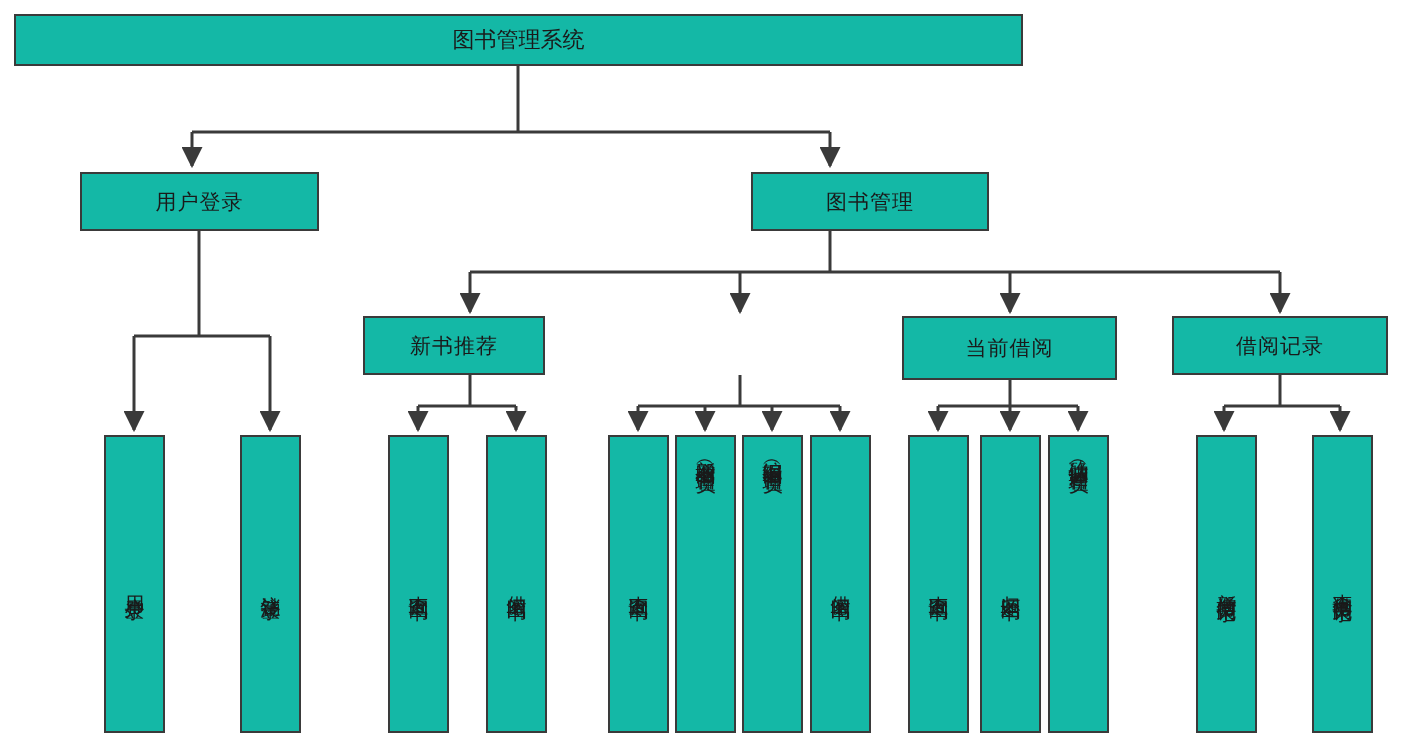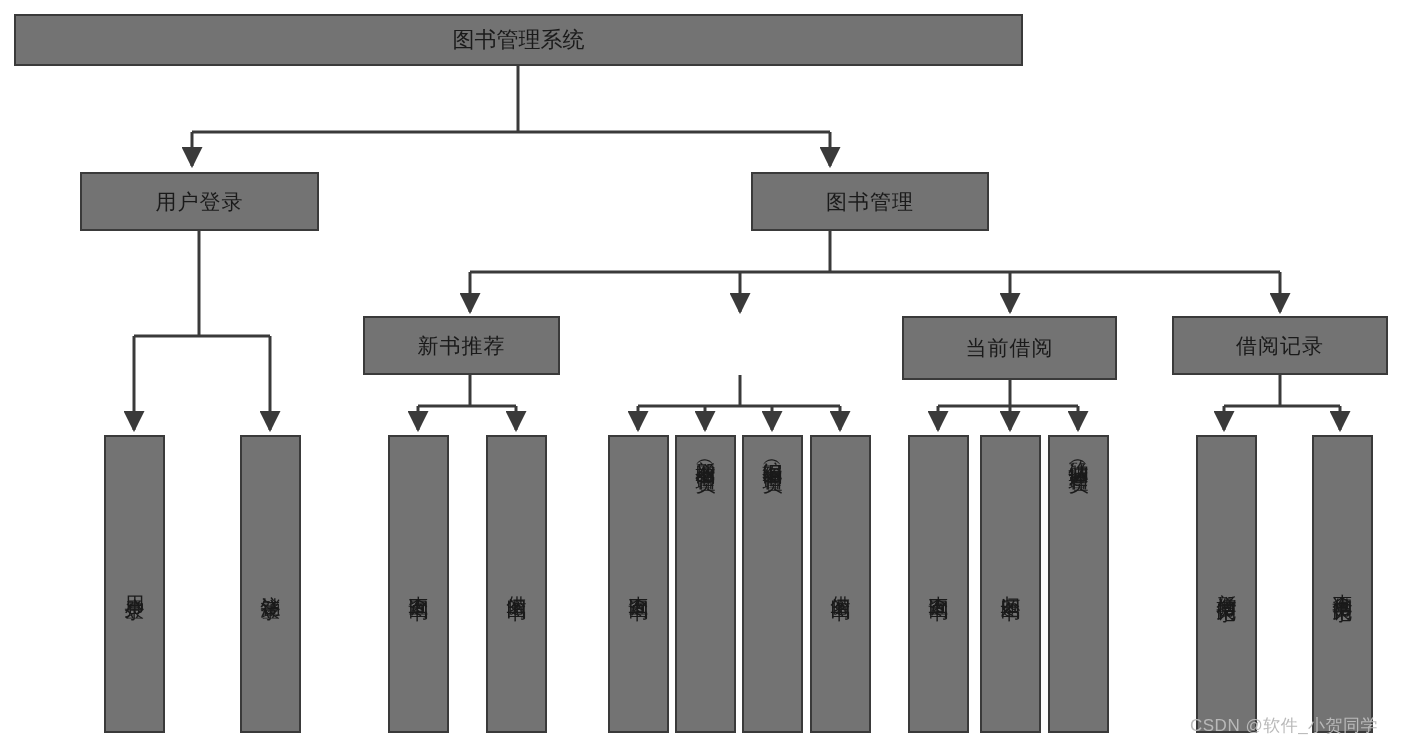--- a/index.html
+++ b/index.html
@@ -22,21 +22,21 @@
     left: 0;
     top: 0;
     width: 1405px;
     height: 747px;
     pointer-events: none;
   }
   .node {
     position: absolute;
     box-sizing: border-box;
     border: 2px solid #3a3a3a;
-    background: #737373;
+    background: #14b8a6;
     display: flex;
     align-items: center;
     justify-content: center;
     color: #1a1a1a;
   }
   .node.horizontal {
     font-size: 21px;
     letter-spacing: 1px;
   }
   .node.root {
@@ -128,21 +128,21 @@
     <span>图书管理系统</span>
   </div>
 
   <div class="node horizontal" style="left:80px; top:172px; width:239px; height:59px;">
     <span>用户登录</span>
   </div>
   <div class="node horizontal" style="left:751px; top:172px; width:238px; height:59px;text-align:center;">
     <span>图书管理</span>
   </div>
 
-  <div class="node horizontal" style="left:363px; top:316px; width:197px; height:59px;">
+  <div class="node horizontal" style="left:363px; top:316px; width:182px; height:59px;">
     <span>新书推荐</span>
   </div>
   <div class="node horizontal" style="left:902px; top:316px; width:215px; height:64px;">
     <span>当前借阅</span>
   </div>
   <div class="node horizontal" style="left:1172px; top:316px; width:216px; height:59px;">
     <span>借阅记录</span>
   </div>
 
   <div class="node leaf leaf-mid" style="left:104px; top:435px; width:61px; height:298px;">
@@ -182,15 +182,14 @@
     <span class="vtext">确认归还（管理员）</span>
   </div>
 
   <div class="node leaf leaf-mid" style="left:1196px; top:435px; width:61px; height:298px;">
     <span class="vtext">新增借阅记录</span>
   </div>
   <div class="node leaf leaf-mid" style="left:1312px; top:435px; width:61px; height:298px;">
     <span class="vtext">查询借阅记录</span>
   </div>
 
-  <div class="watermark" style="left:1190px; top:714px;">CSDN @软件_小贺同学</div>
 
 </div>
 
 </body></html>

